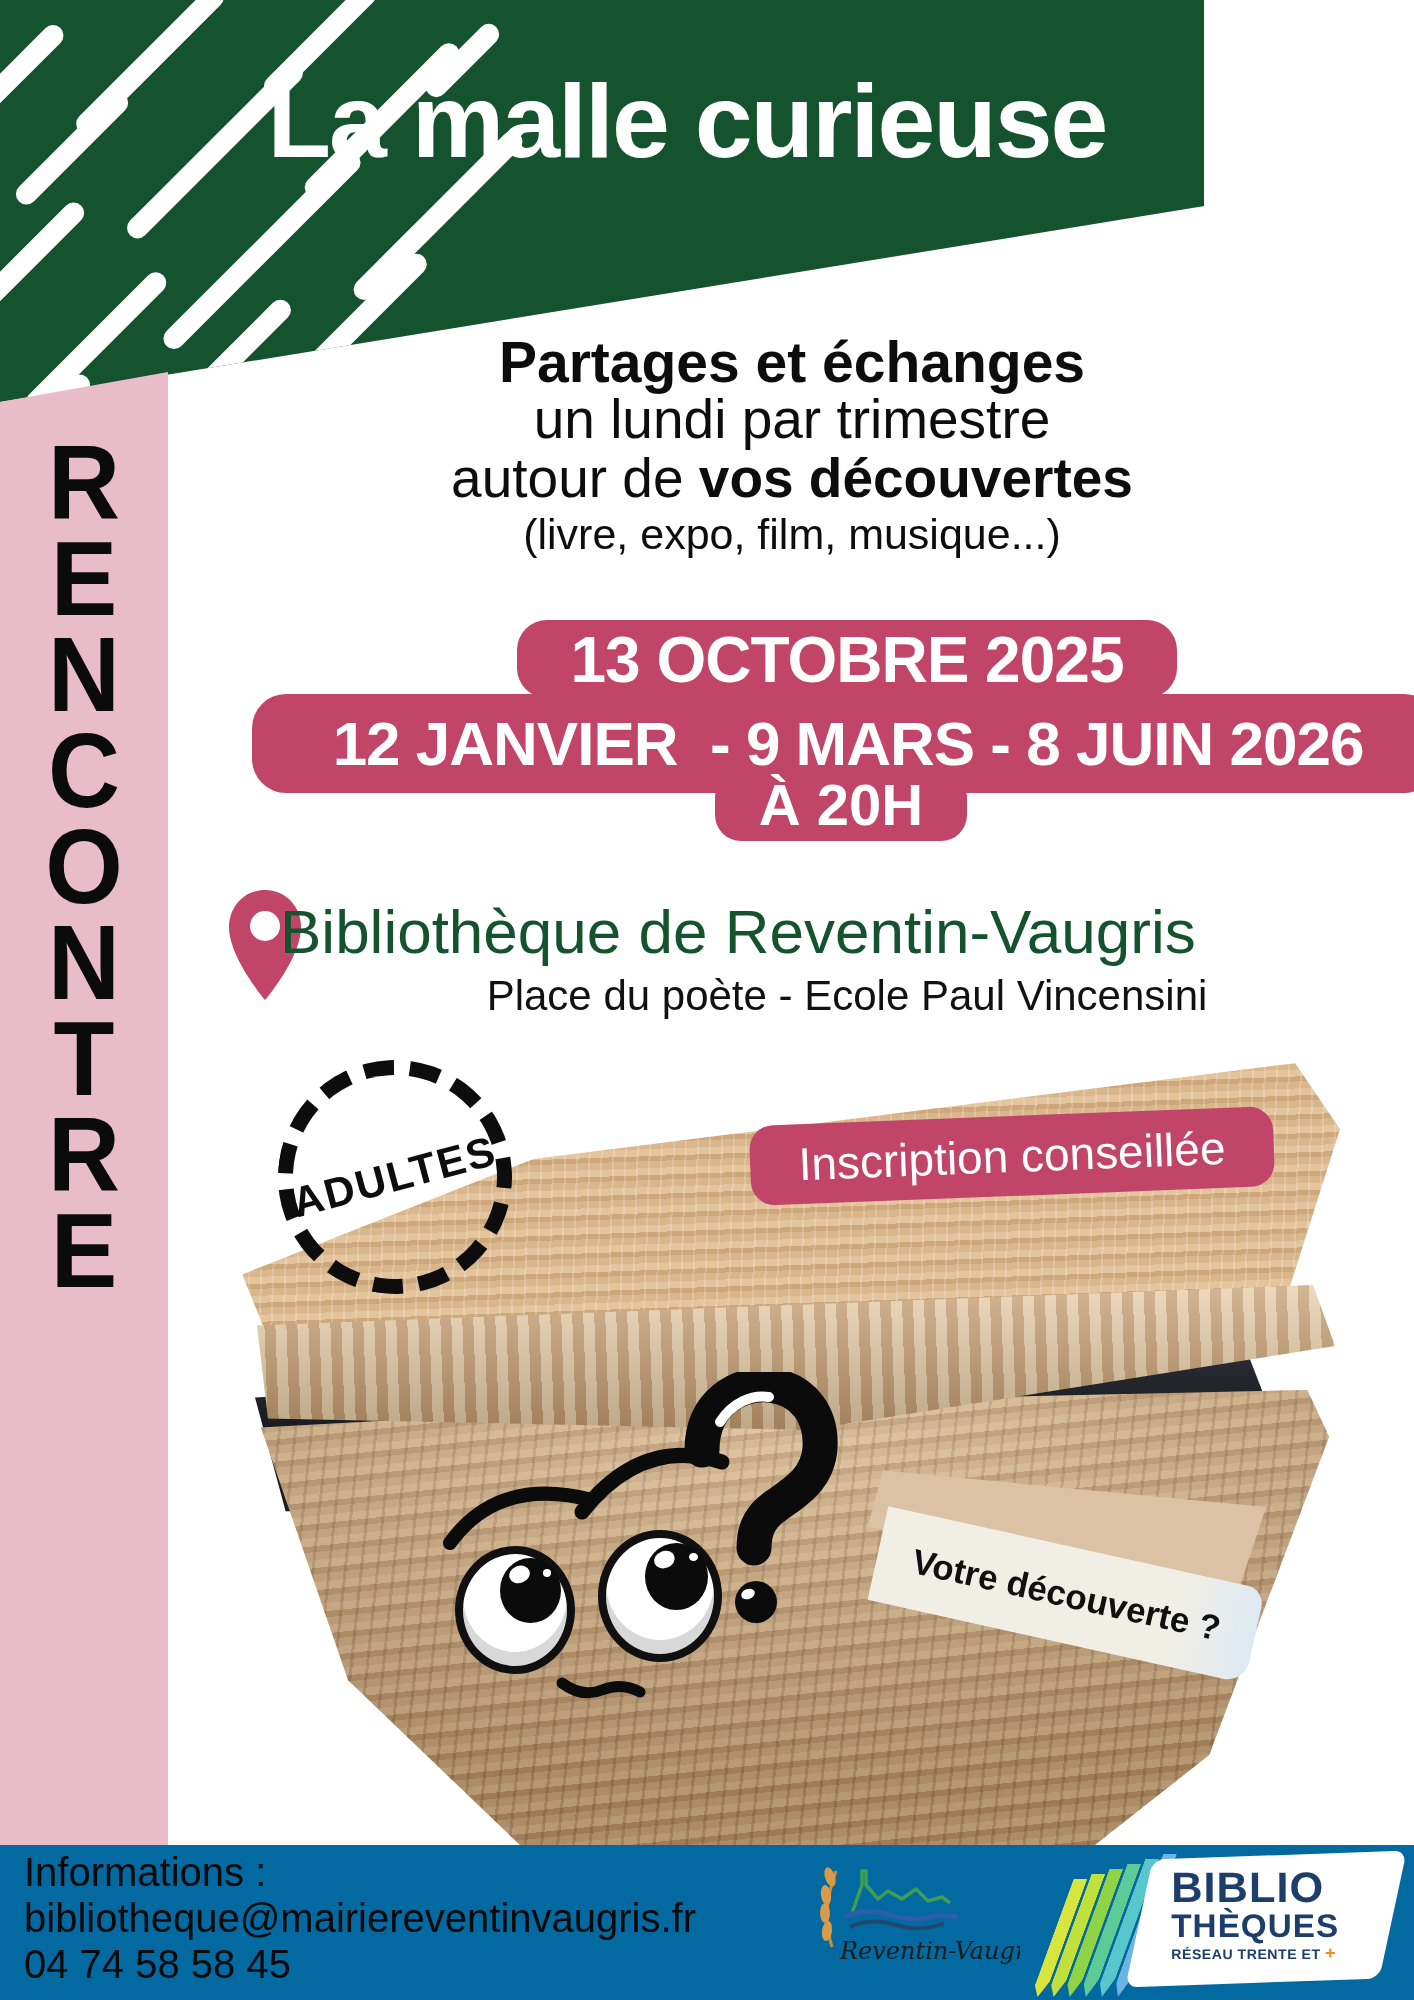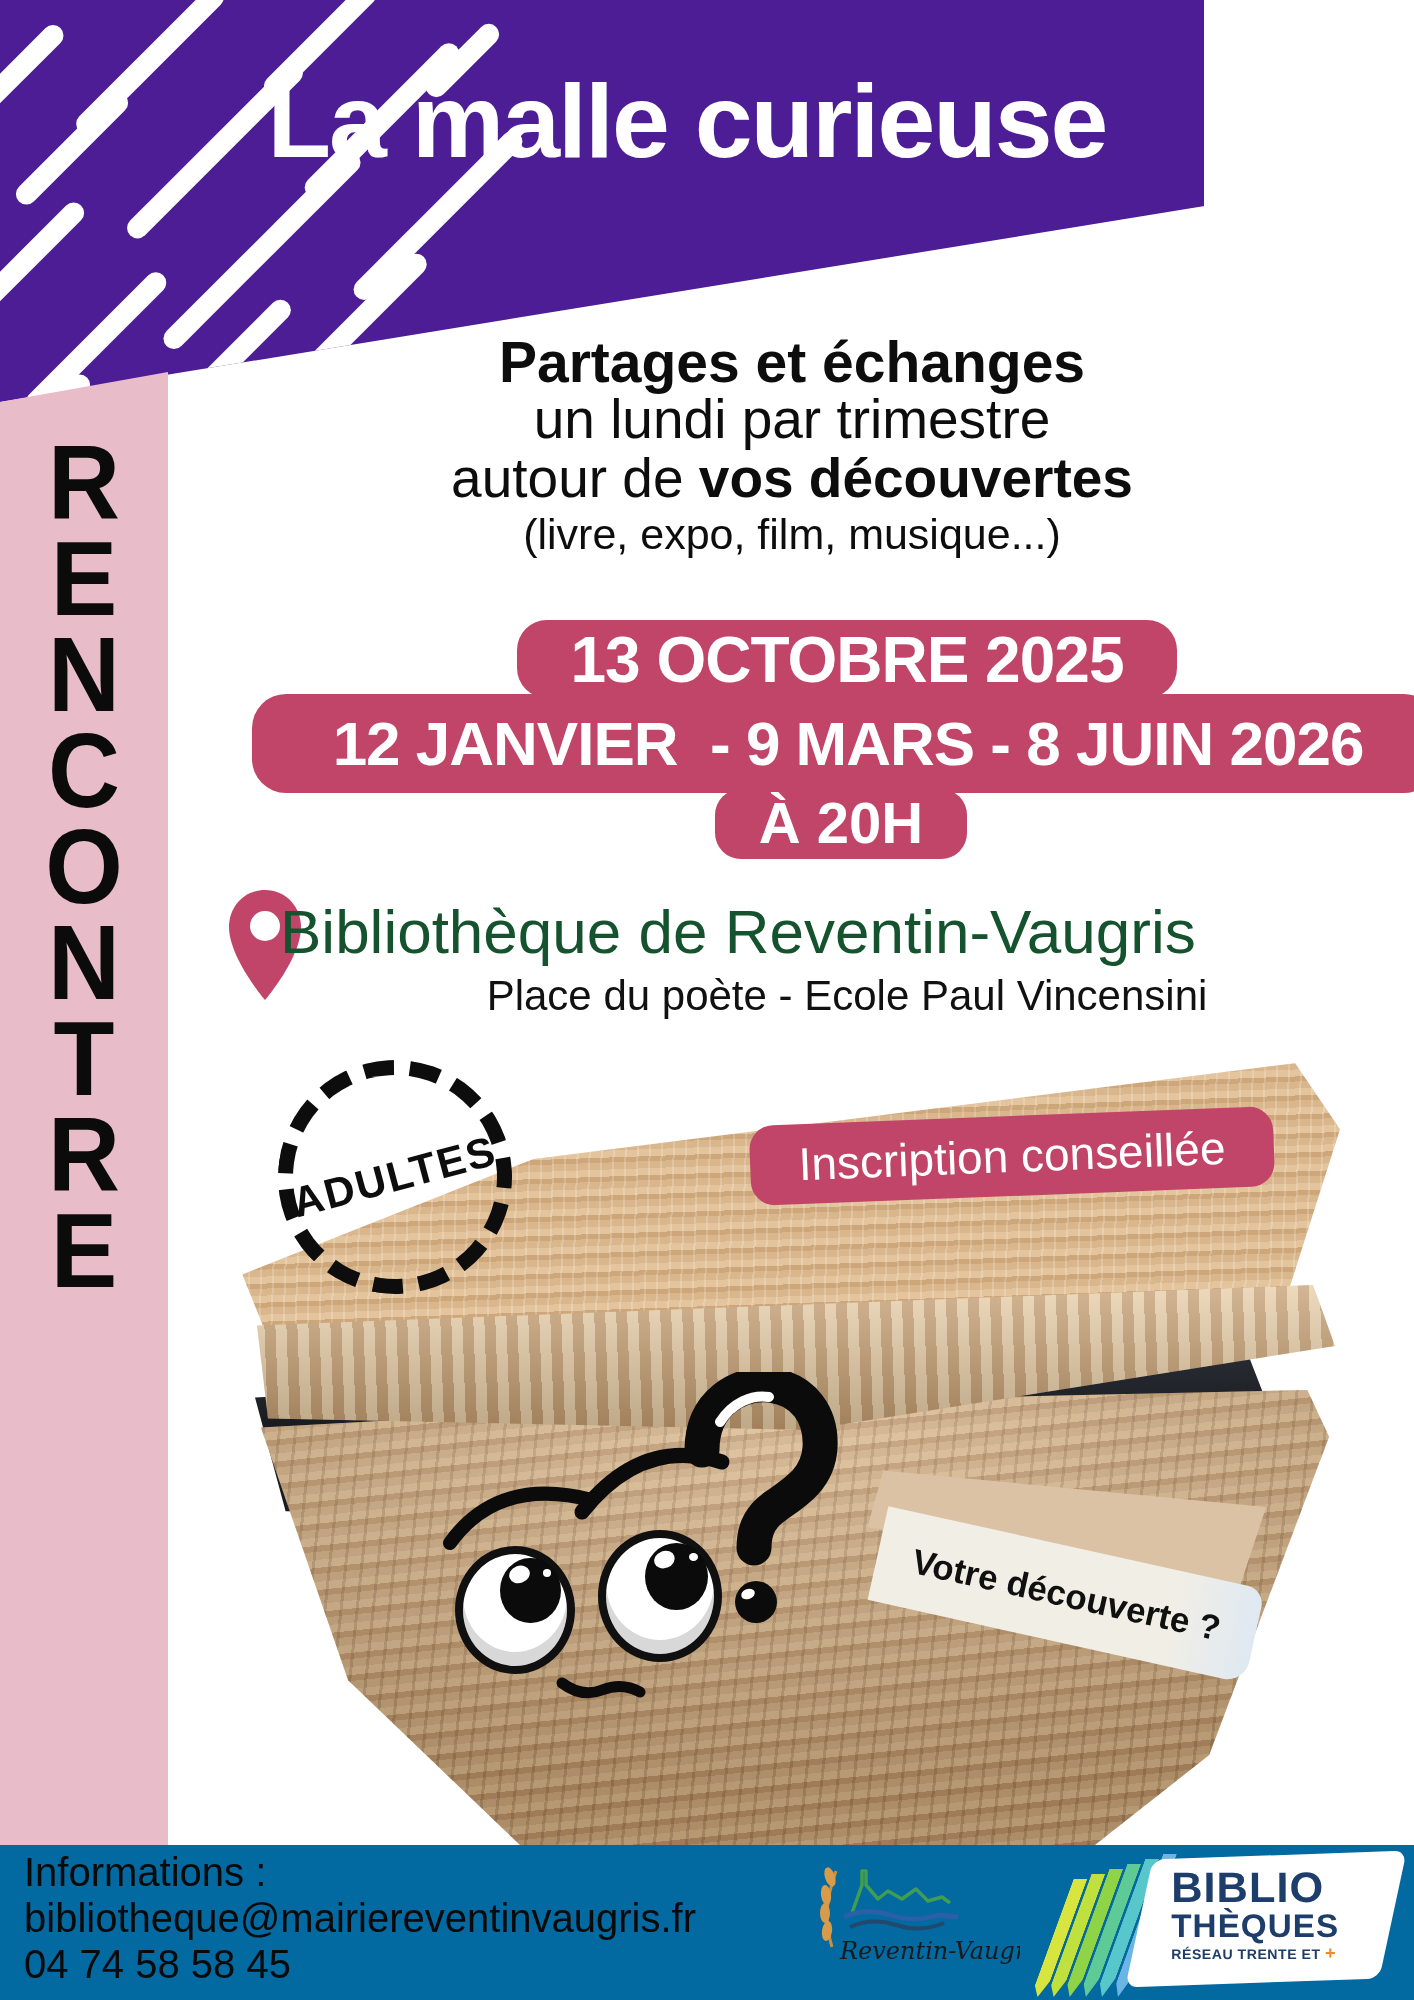--- a/index.html
+++ b/index.html
@@ -1,20 +1,20 @@
 <!DOCTYPE html>
 <html><head>
 <meta charset="utf-8">
 <style>
   html,body{margin:0;padding:0;background:#fff;}
   .poster{position:relative;width:1414px;height:2000px;overflow:hidden;background:#ffffff;
           font-family:"Liberation Sans",sans-serif;}
 
   
-  .banner{position:absolute;left:0;top:0;width:1204px;height:420px;background:#4c1d95;
+  .banner{position:absolute;left:0;top:0;width:1204px;height:420px;background:#14532d;
           clip-path:polygon(0 0,1414px 0,1414px 172px,0 402px);}
   .banner-title{position:absolute;left:170px;right:0;top:62px;text-align:center;
                 color:#ffffff;font-size:104px;font-weight:700;letter-spacing:-2px;}
   .stripe{position:absolute;height:21px;border-radius:11px;background:#ffffff;}
 
   
   .sidebar{position:absolute;left:0;top:372px;width:168px;height:1473px;background:#e9bcc9;
            clip-path:polygon(0 30px,100% 0,100% 100%,0 100%);}
   .vword{width:92px;margin:62px auto 0;font-size:106px;font-weight:700;line-height:96px;
          color:#0b0b0b;text-align:center;word-break:break-all;transform:scaleX(.94);}
@@ -25,21 +25,21 @@
   .intro .l2{font-size:55px;font-weight:400;line-height:57px;}
   .intro .l3{font-size:55px;font-weight:400;line-height:60px;}
   .intro .l3 b{font-weight:700;text-align:center;}
   .intro .l4{font-size:43px;font-weight:400;line-height:52px;}
 
   
   .daterow{position:absolute;background:#c04568;color:#fff;font-weight:700;text-align:center;margin-left:47px;}
   .daterow span{white-space:pre;}
   .dr1{left:470px;top:620px;width:660px;height:78px;border-radius:30px;font-size:64px;line-height:80px;letter-spacing:-1px;}
   .dr2{left:205px;top:694px;width:1180px;height:99px;border-radius:34px;font-size:62px;line-height:100px;letter-spacing:-1px;padding-left:6px;}
-  .dr3{left:668px;top:789px;width:252px;height:70px;border-radius:26px;font-size:58px;line-height:68px;}
+  .dr3{left:668px;top:771px;width:252px;height:70px;border-radius:26px;font-size:58px;line-height:68px;}
 
   
   .pin{position:absolute;left:226px;top:888px;}
   .loc-name{position:absolute;left:280px;right:0;top:896px;text-align:left;
             font-size:62px;font-weight:400;color:#14532d;}
   .loc-addr{position:absolute;left:280px;right:0;top:972px;text-align:center;
             font-size:42px;font-weight:400;color:#111;}
 
   
   .stamp{position:absolute;left:278px;top:1060px;width:204px;height:204px;border:15px dashed #0d0d0d;

